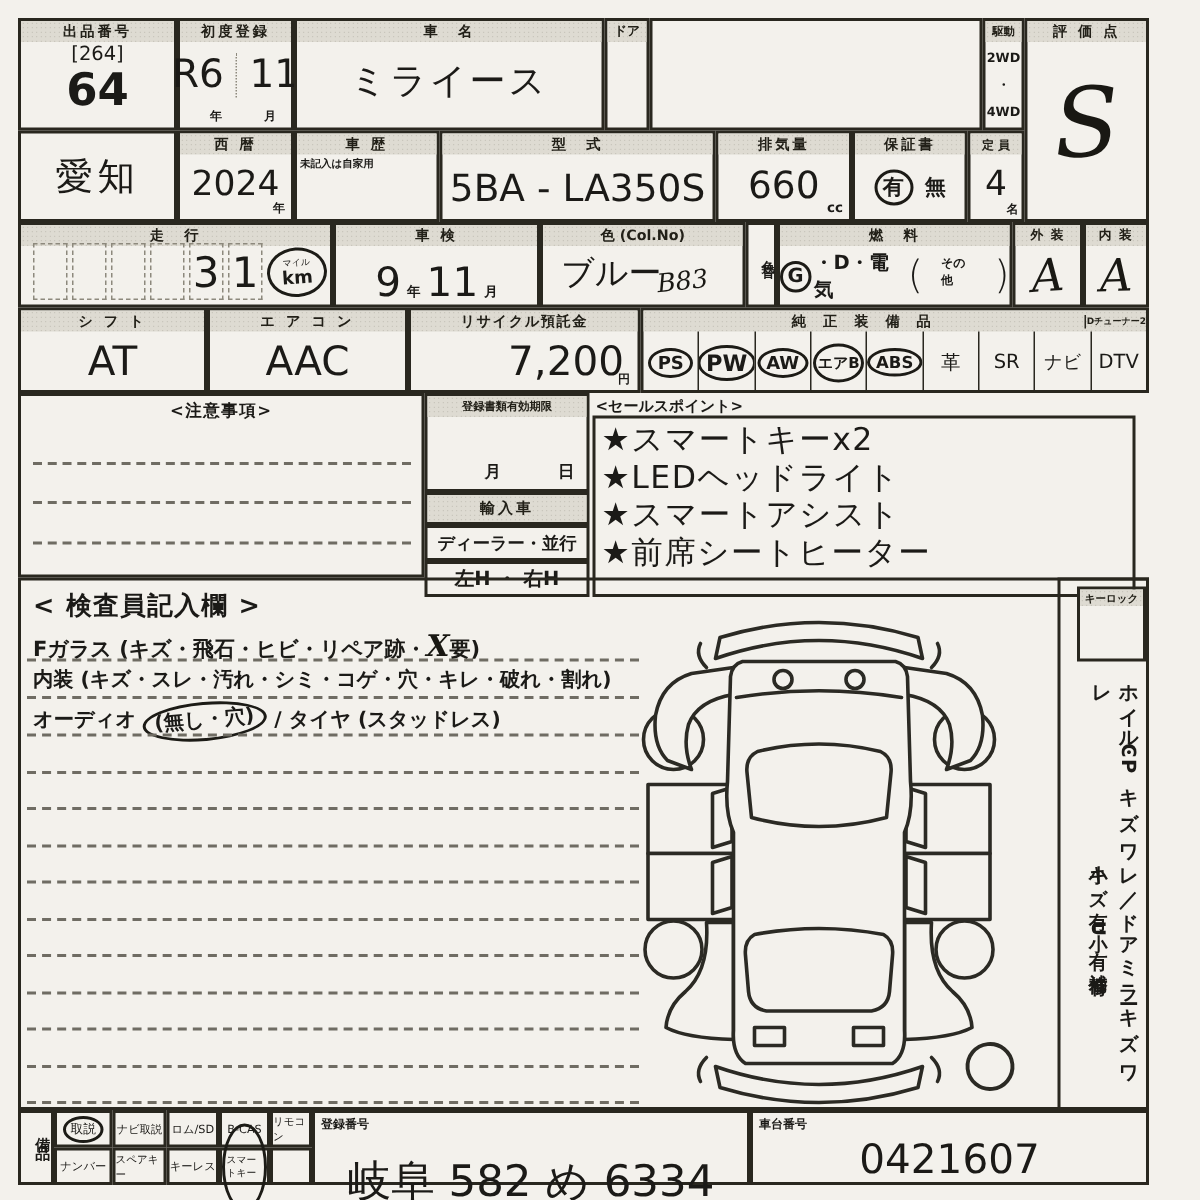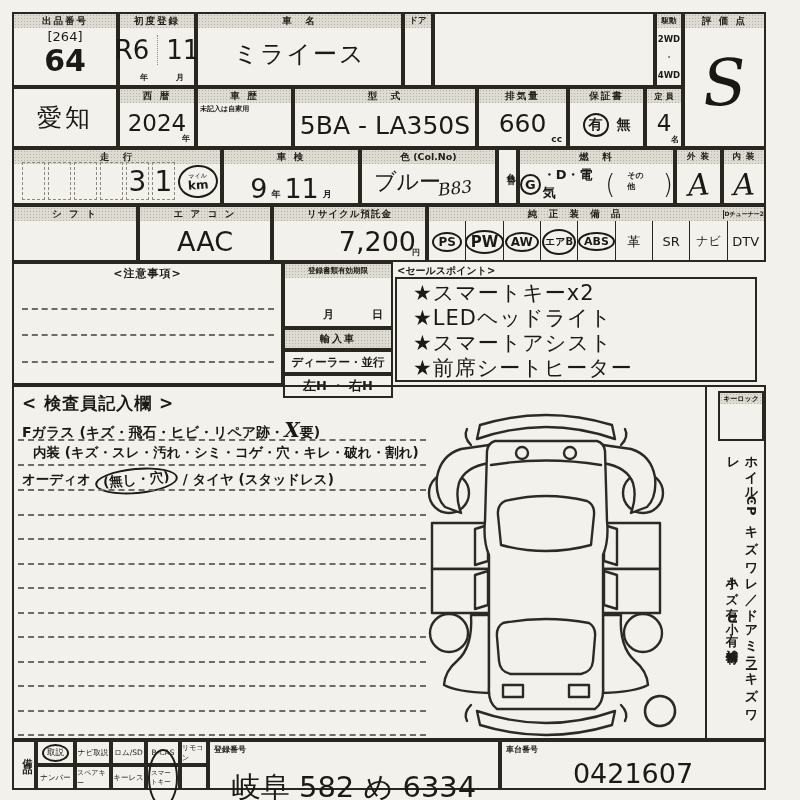--- a/index.html
+++ b/index.html
@@ -155,20 +155,21 @@
   <div class="val hand" style="height:40px;font-size:30px;transform:rotate(-4deg);">A</div>
 </div>
 
 <div class="cell" style="left:722px;top:148px;width:44px;height:57px;">
   <div class="hdr" style="font-size:8.5px;letter-spacing:1px;">内 装</div>
   <div class="val hand" style="height:40px;font-size:30px;transform:rotate(-2deg);">A</div>
 </div>
 
 <div class="cell" style="left:12px;top:205px;width:126px;height:57px;">
   <div class="hdr">シ フ ト</div>
+  <div class="val" style="height:40px;font-size:27px;">AT</div>
 </div>
 
 <div class="cell" style="left:138px;top:205px;width:134px;height:57px;">
   <div class="hdr">エ ア コ ン</div>
   <div class="val" style="height:40px;font-size:27px;">AAC</div>
 </div>
 
 <div class="cell" style="left:272px;top:205px;width:155px;height:57px;">
   <div class="hdr" style="letter-spacing:1px;">リサイクル預託金</div>
   <div class="val" style="height:40px;font-size:27px;justify-content:flex-end;padding-right:9px;">7,200</div>
@@ -228,34 +229,34 @@
 </div>
 <div class="cell" style="left:283px;top:350px;width:110px;height:24px;">
   <div class="val" style="height:100%;font-size:11.5px;font-weight:bold;">ディーラー・並行</div>
 </div>
 <div class="cell" style="left:283px;top:374px;width:110px;height:24px;">
   <div class="val" style="height:100%;font-size:13px;font-weight:bold;">左H ・ 右H</div>
 </div>
 
 <div class="noborder" style="position:absolute;left:393px;top:262px;width:373px;height:123px;">
   <span style="position:absolute;left:4px;top:2px;font-size:10px;font-weight:bold;">&lt;セールスポイント&gt;</span>
-  <div style="position:absolute;left:2px;top:15px;width:362px;height:105px;border:2.5px solid #29271f;box-sizing:border-box;padding:2px 16px;">
+  <div style="position:absolute;left:2px;top:15px;width:362px;height:121px;border:2.5px solid #29271f;box-sizing:border-box;padding:2px 4px;">
     <div style="font-size:21px;line-height:25px;letter-spacing:1px;">★スマートキーx2</div>
     <div style="font-size:21px;line-height:25px;letter-spacing:1px;">★LEDヘッドライト</div>
     <div style="font-size:21px;line-height:25px;letter-spacing:1px;">★スマートアシスト</div>
     <div style="font-size:21px;line-height:25px;letter-spacing:1px;">★前席シートヒーター</div>
   </div>
 </div>
 
 <div class="cell" style="left:12px;top:385px;width:754px;height:355px;">
   <div style="position:absolute;left:8px;top:5px;font-size:17px;font-weight:bold;letter-spacing:1px;">&lt; 検査員記入欄 &gt;</div>
   <div style="position:absolute;left:8px;top:31px;font-size:14px;font-weight:bold;white-space:nowrap;">
     <span>Fガラス (キズ・飛石・ヒビ・リペア跡・</span><span class="hand" style="font-size:20px;font-weight:bold;">X</span><span>要)</span>
   </div>
-  <div style="position:absolute;left:8px;top:57px;font-size:13.5px;font-weight:bold;white-space:nowrap;margin-left:11px;">内装 (キズ・スレ・汚れ・シミ・コゲ・穴・キレ・破れ・割れ)</div>
+  <div style="position:absolute;left:8px;top:57px;font-size:13.5px;font-weight:bold;white-space:nowrap;">内装 (キズ・スレ・汚れ・シミ・コゲ・穴・キレ・破れ・割れ)</div>
   <div style="position:absolute;left:8px;top:81px;font-size:13.5px;font-weight:bold;white-space:nowrap;">
     <span>オーディオ </span><span style="border:2.3px solid #1c1b16;border-radius:50%;padding:1px 6px 3px;display:inline-block;transform:rotate(-5deg);">(無し・穴)</span><span> / タイヤ (スタッドレス)</span>
   </div>
 
   <div class="dash" style="left:4px;top:52px;width:408px;"></div>
   <div class="dash" style="left:4px;top:77px;width:408px;"></div>
   <div class="dash" style="left:4px;top:102px;width:408px;"></div>
   <div class="dash" style="left:4px;top:127px;width:408px;"></div>
   <div class="dash" style="left:4px;top:151px;width:408px;"></div>
   <div class="dash" style="left:4px;top:176px;width:408px;"></div>

